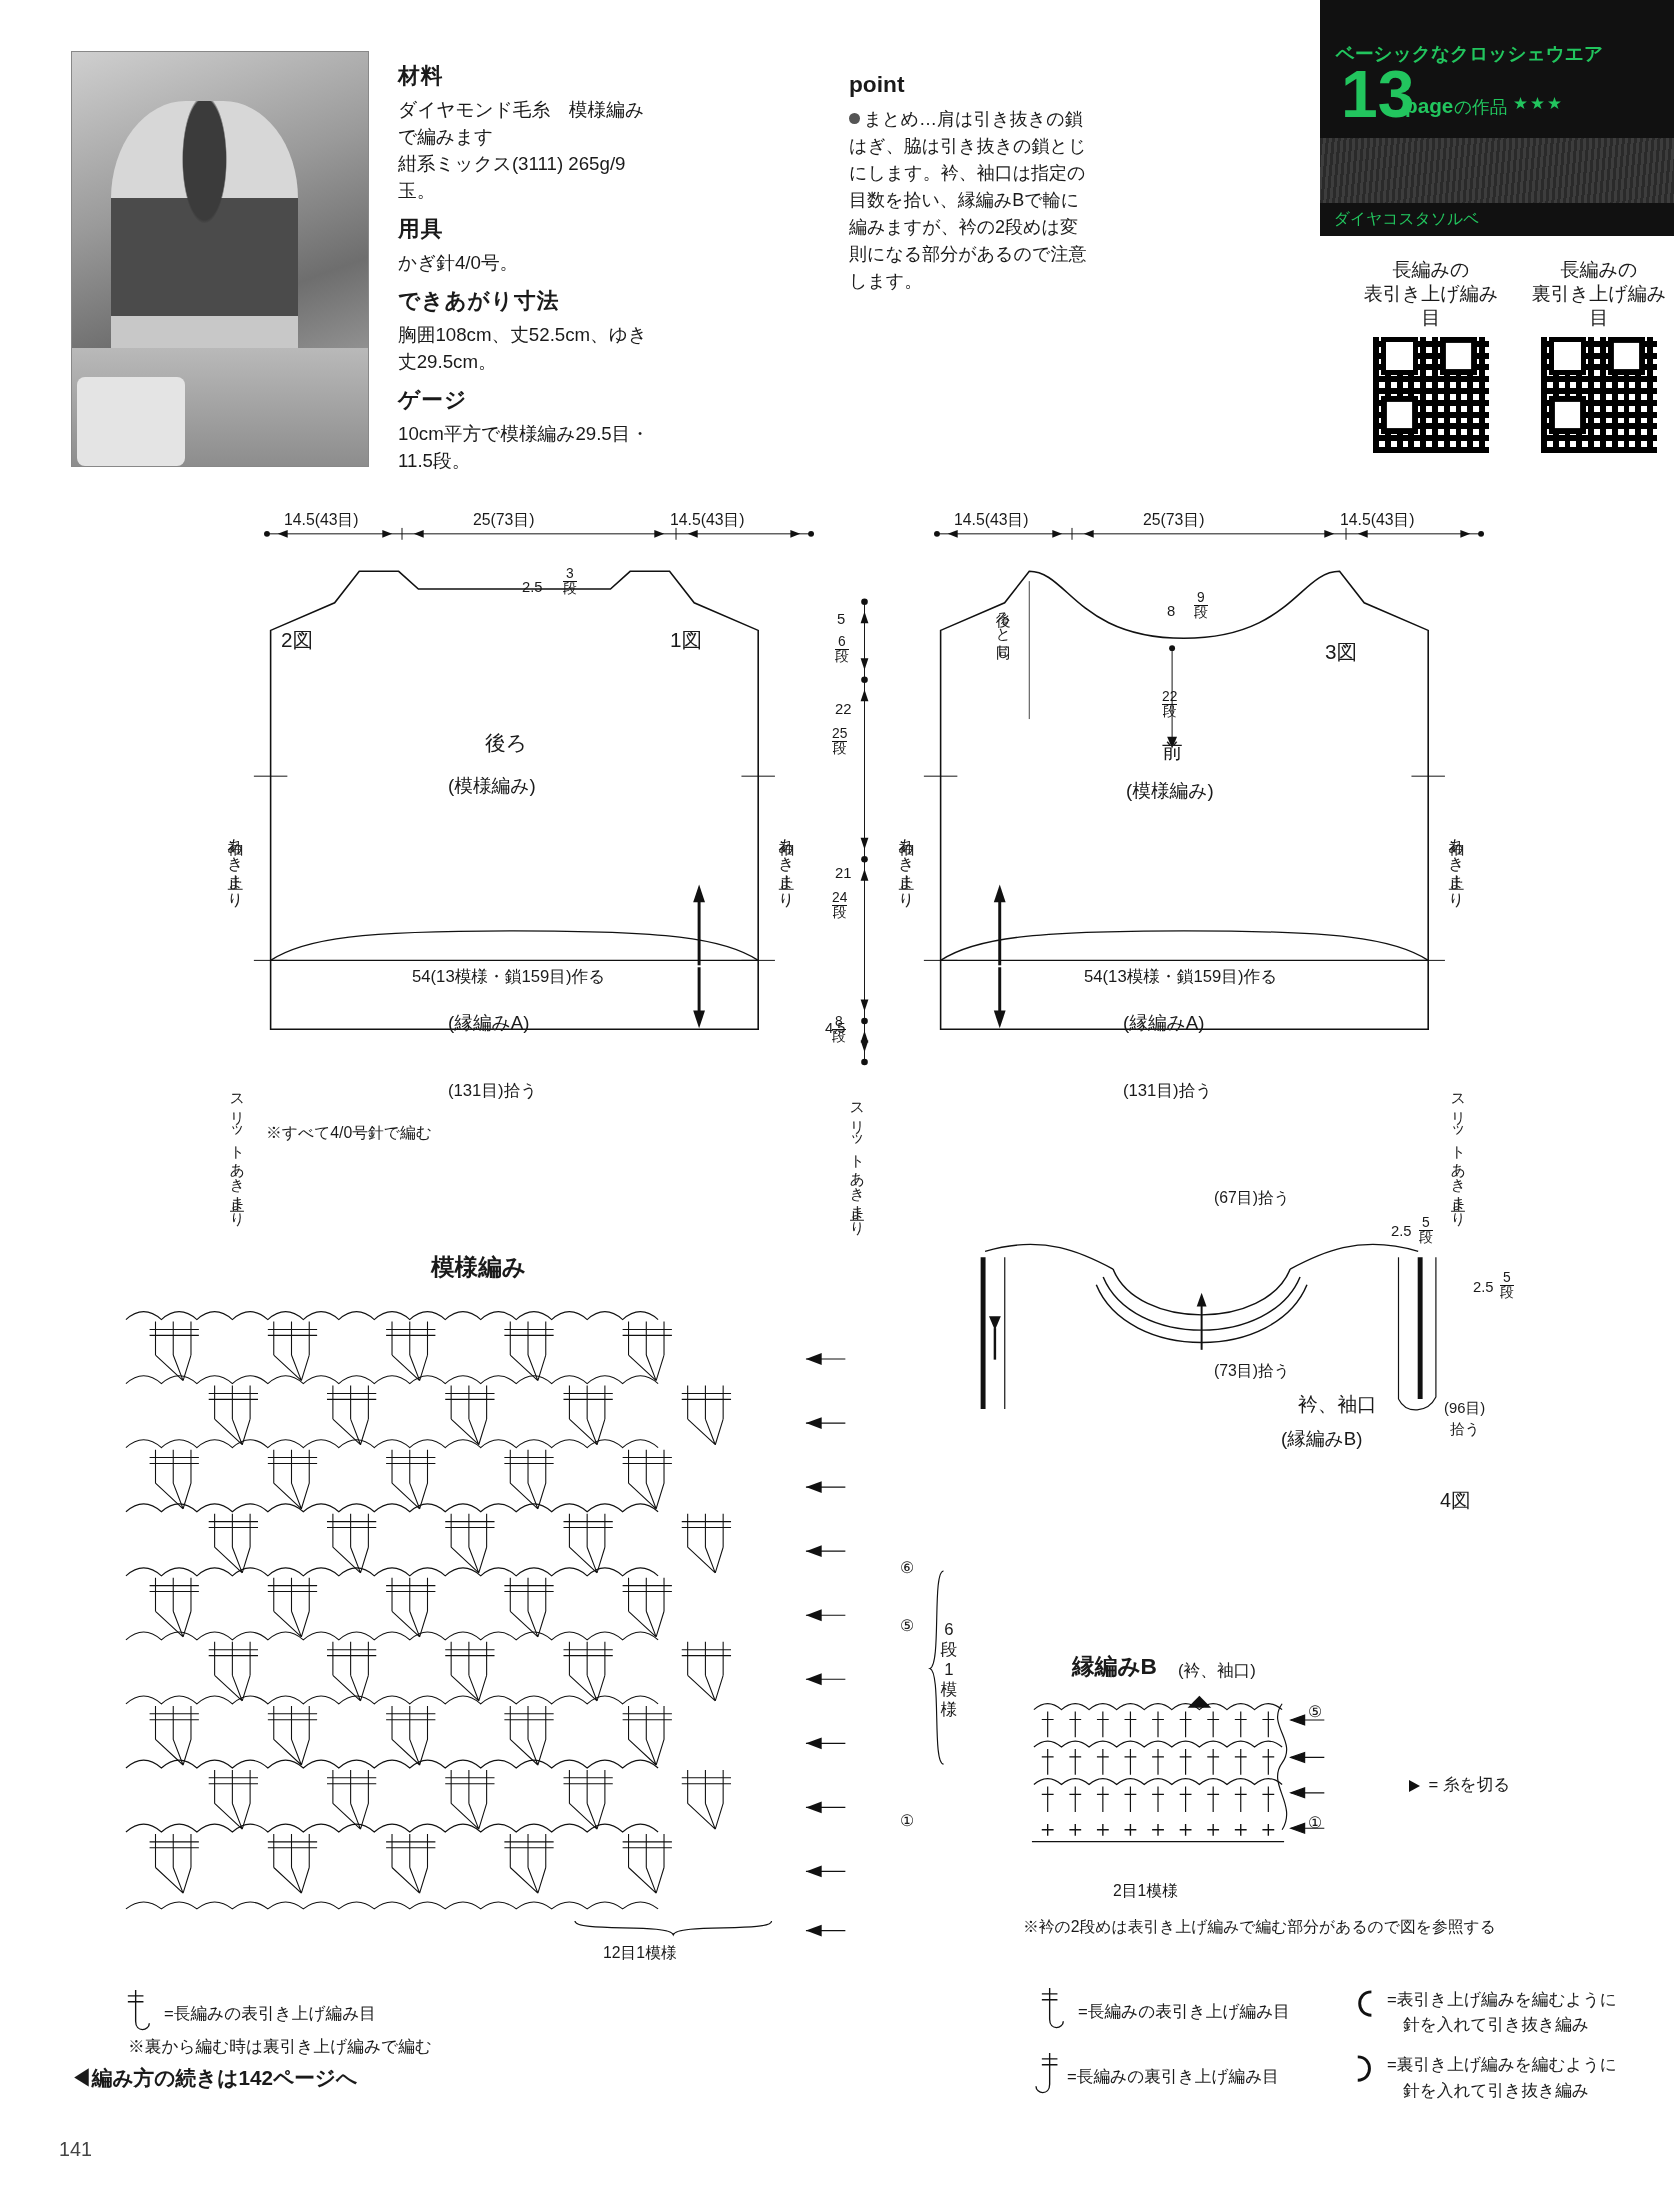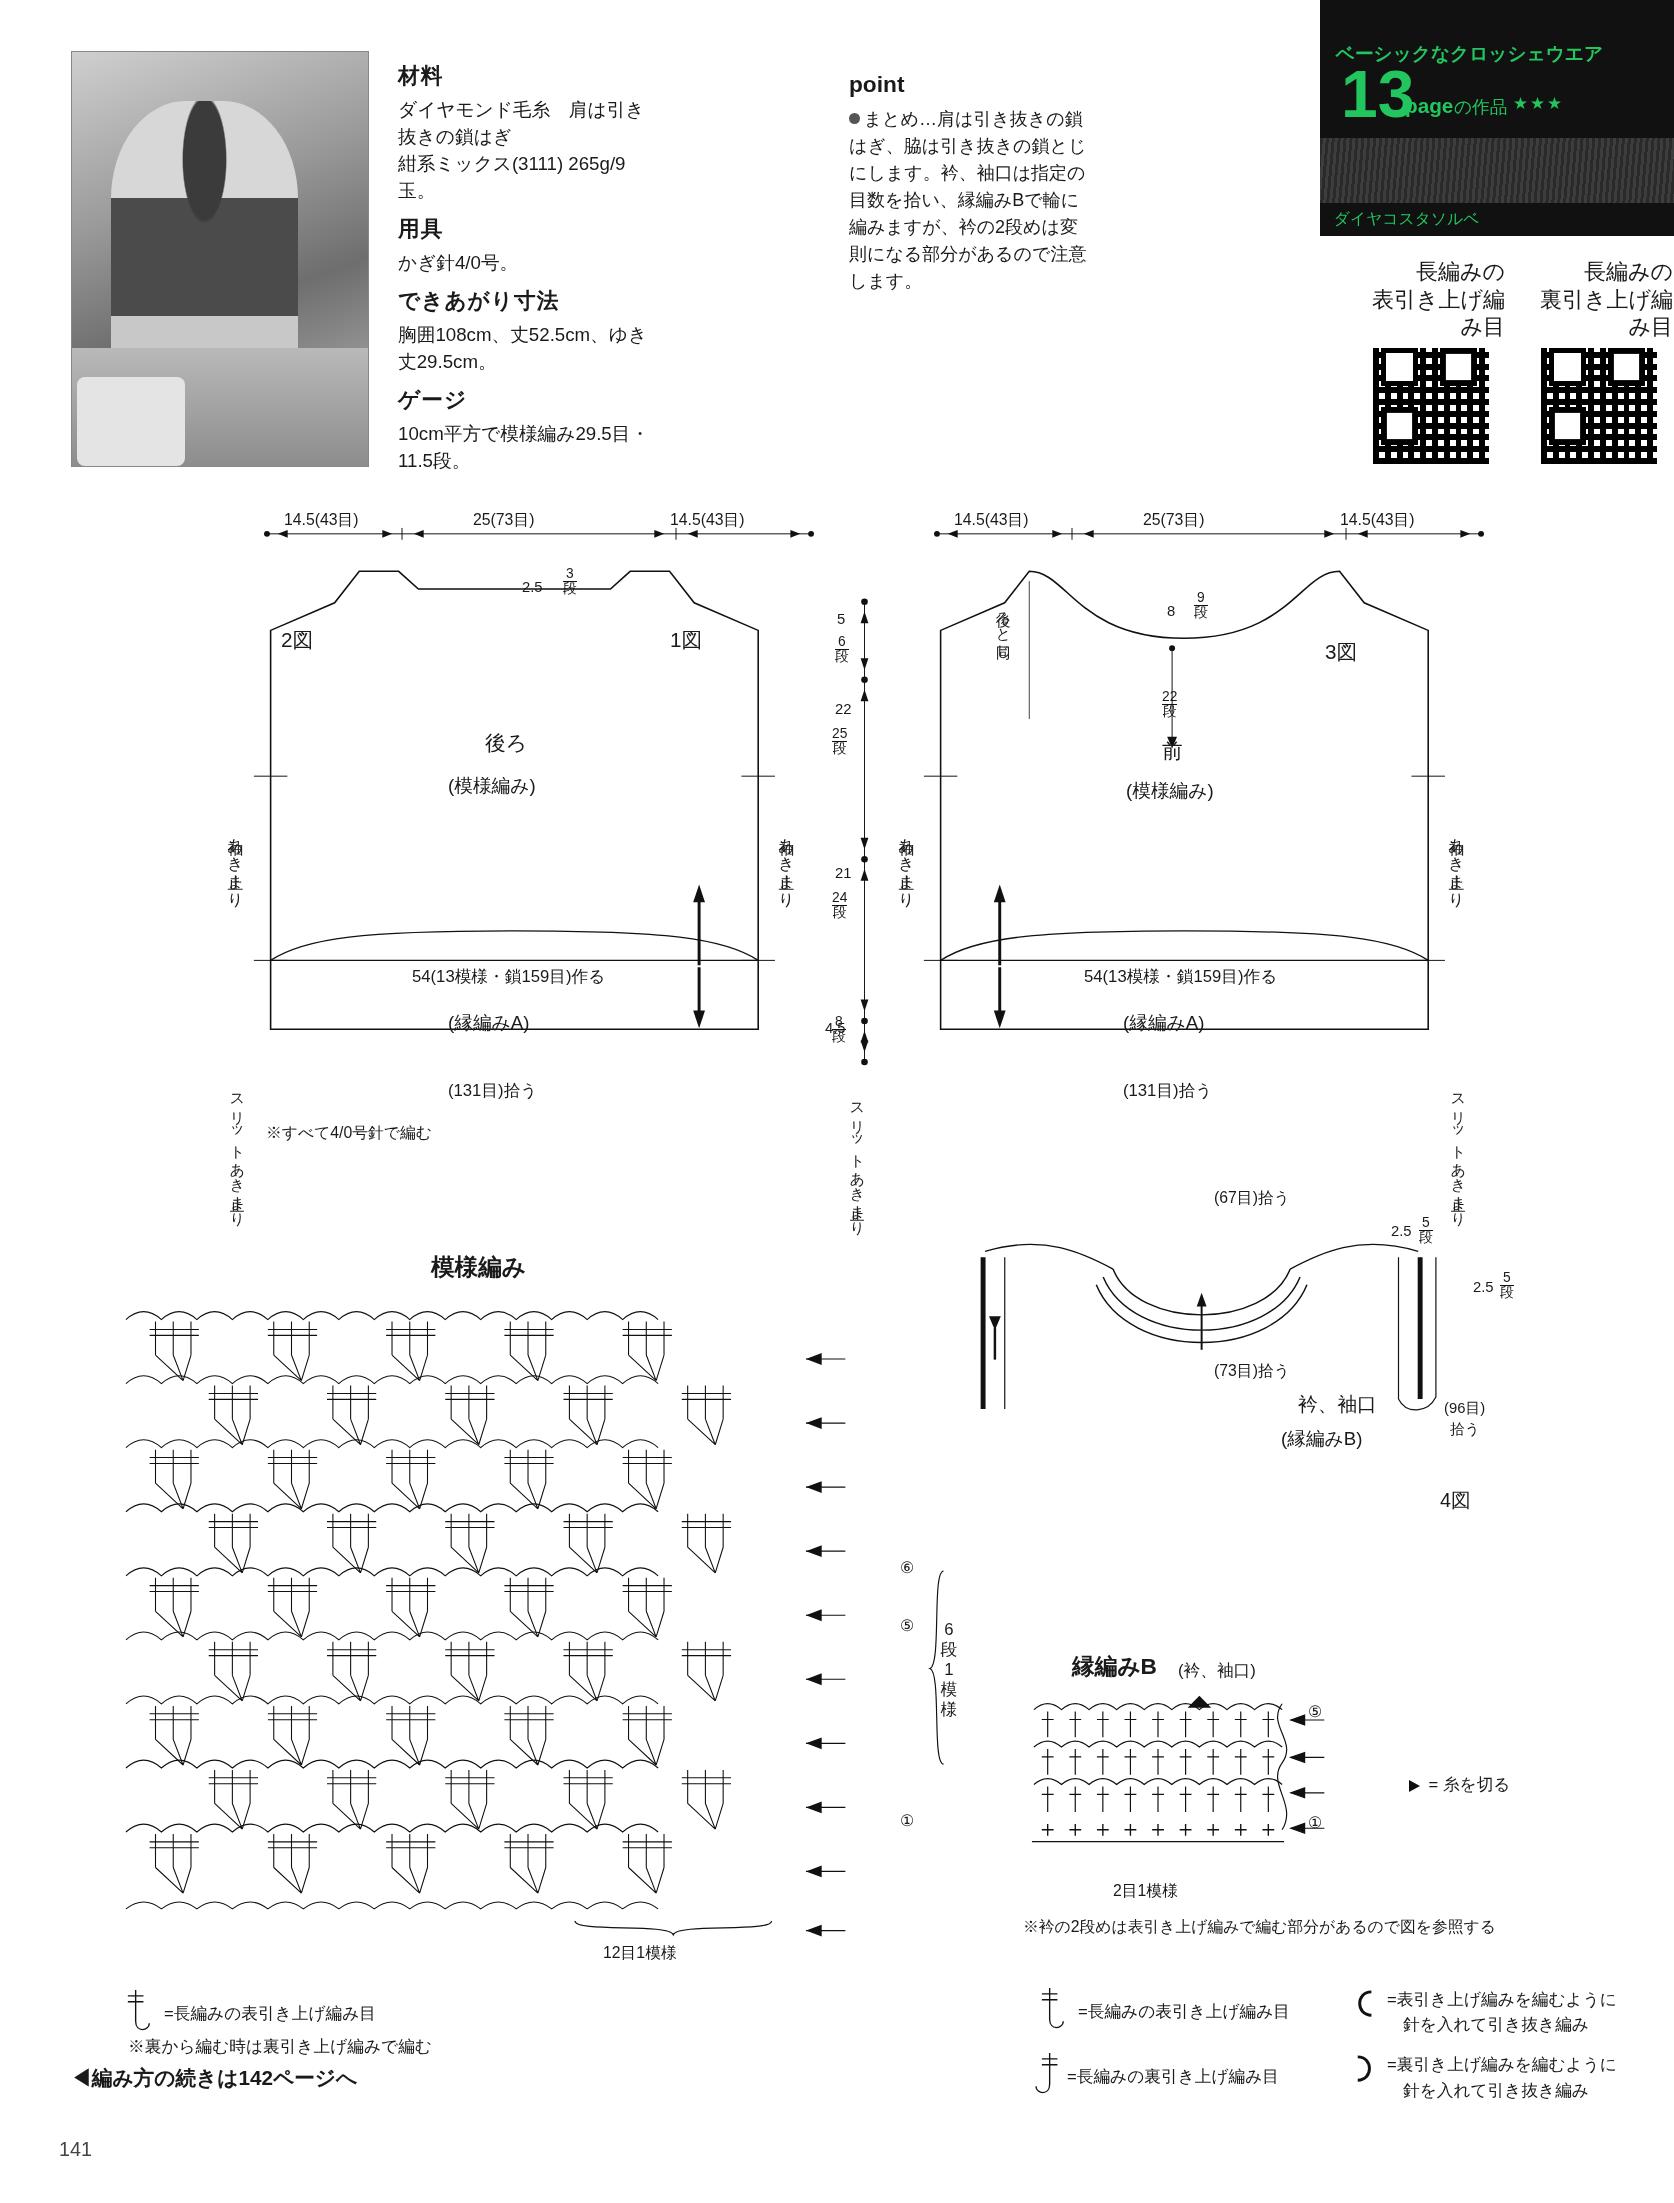--- a/index.html
+++ b/index.html
@@ -29,21 +29,21 @@
   .blackbox{left:1320px;top:0;width:355px;height:236px;background:#111;color:#22c55e;}
   .bb-title{position:absolute;left:15.8px;top:41px;font-size:18.7px;font-weight:bold;background:#111;}
   .bb-num{position:absolute;left:21px;top:61px;font-size:66px;font-weight:bold;line-height:1;}
   .bb-page{position:absolute;left:85px;top:94px;font-size:20.7px;font-weight:bold;}
   .bb-sak{position:absolute;left:134px;top:95px;font-size:17.7px;}
   .bb-stars{position:absolute;left:193px;top:93px;font-size:16.7px;letter-spacing:2px;}
   .bb-strip{position:absolute;left:0;top:138px;width:355px;height:65px;background:
       repeating-linear-gradient(95deg,#2a2a2a 0 3px,#3d3d3d 3px 5.9px),#333;}
   .bb-caption{position:absolute;left:13.8px;top:209px;font-size:15.8px;}
 
-  .qrlabel{font-size:22px;line-height:1.25;text-align:right;}
+  .qrlabel{font-size:19px;line-height:1.25;text-align:center;}
   .qr{width:116px;height:116px;background:
       repeating-linear-gradient(0deg,#000 0 5.9px,#fff 5.9px 11.8px),
       repeating-linear-gradient(90deg,#000 0 5.9px,rgba(255,255,255,0) 5.9px 11.8px);
       background-blend-mode:multiply;}
   .qr:after{content:"";display:block;width:27.6px;height:27.6px;border:5.9px solid #000;background:#fff;margin:7.9px 0 0 7.9px;box-shadow:59px 0 0 -5.9px #fff, 59px 0 0 0 #000, 0 59px 0 -5.9px #fff, 0 59px 0 0 #000;}
 
   
   .t{font-size:15.8px;white-space:nowrap;}
   .tv{font-size:15.8px;writing-mode:vertical-rl;text-orientation:upright;white-space:nowrap;line-height:1.1;}
   .tb{font-size:20.7px;white-space:nowrap;}
@@ -63,21 +63,21 @@
 
   <div class="abs photo">
     <div class="fig"></div>
       <div class="chair"></div>
       <div class="pillow"></div>
   </div>
 
   <div class="abs mat">
     <h3 class="hd">材料</h3>
     <p>
-      <span>ダイヤモンド毛糸　肩は引き抜きの鎖はぎ</span><br>
+      <span>ダイヤモンド毛糸　模様編みで編みます</span><br>
       <span>紺系ミックス(3111)  265g/9玉。</span>
     </p>
     <h3 class="hd">用具</h3>
     <p>かぎ針4/0号。</p>
     <h3 class="hd">できあがり寸法</h3>
     <p>胸囲108cm、丈52.5cm、ゆき丈29.5cm。</p>
     <h3 class="hd">ゲージ</h3>
     <p>10cm平方で模様編み29.5目・11.5段。</p>
   </div>
 

